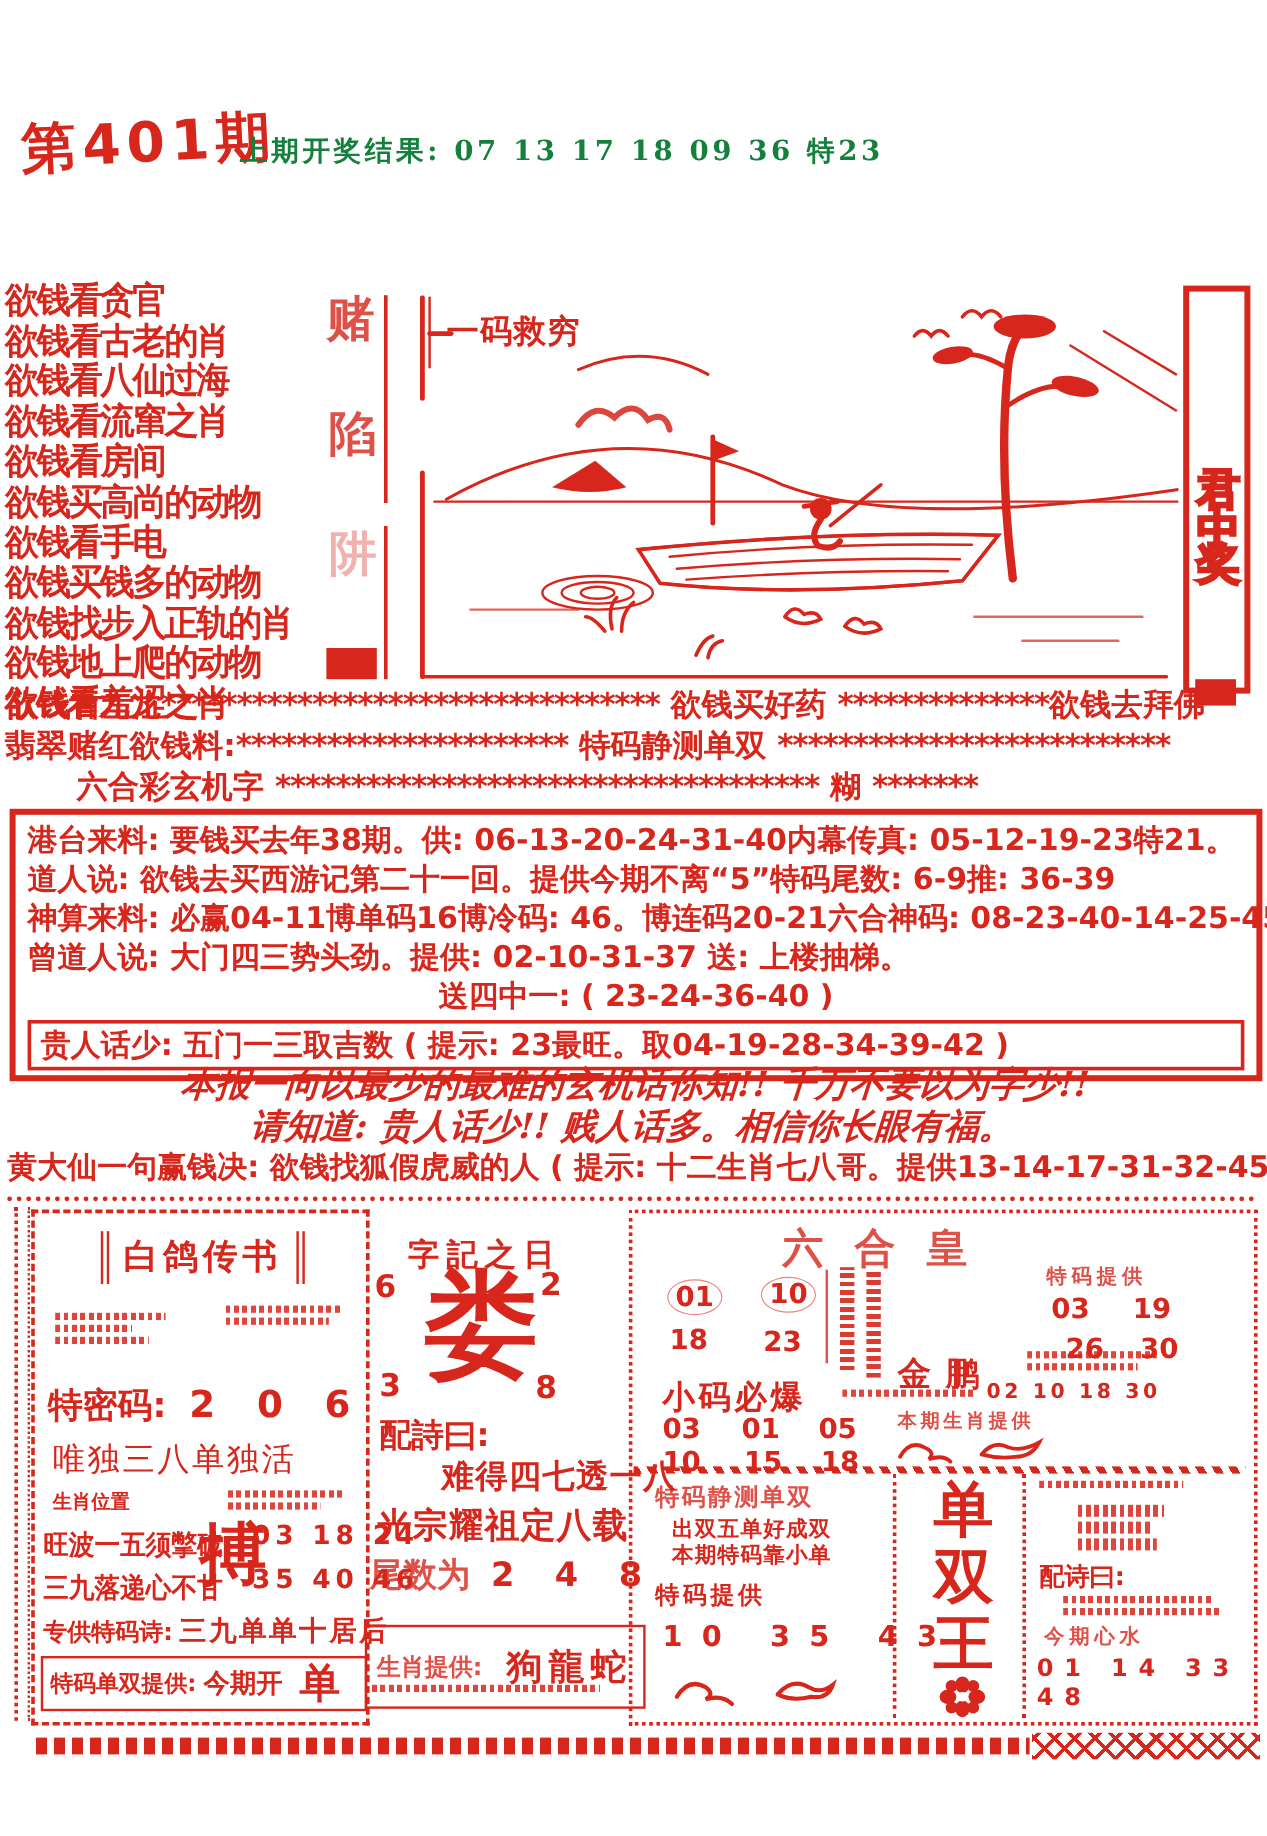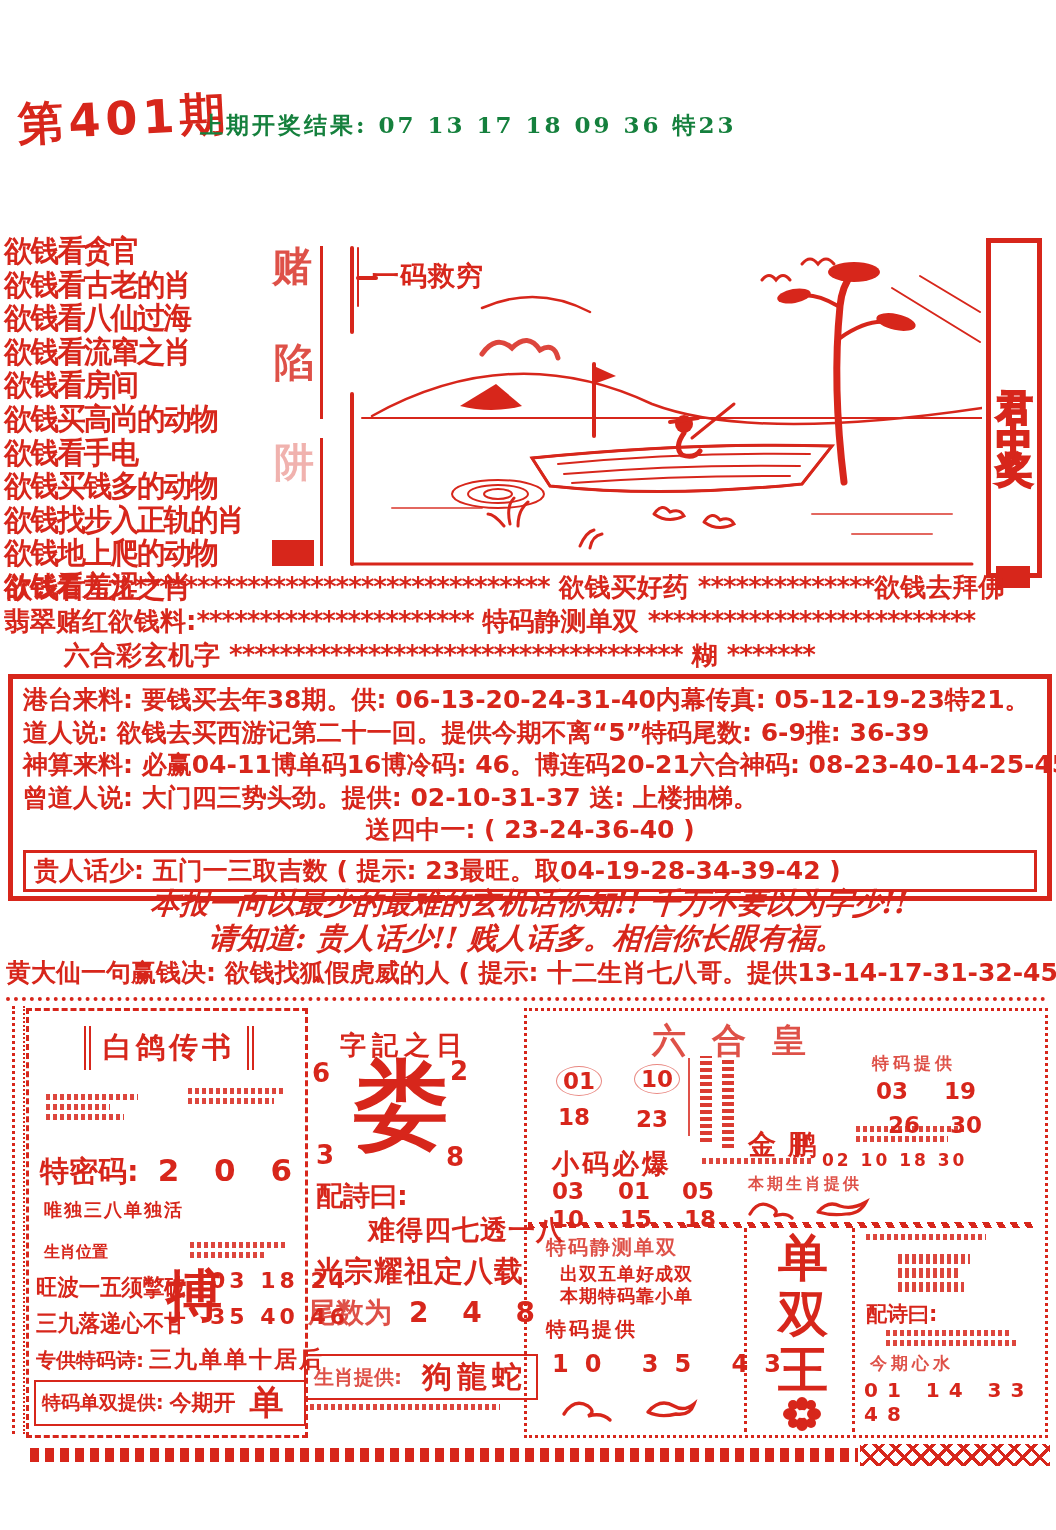--- a/index.html
+++ b/index.html
@@ -186,21 +186,21 @@
     <div class="smline" style="width:85%;"></div>
 </div>
 <div class="abs" style="left:188px;top:1088px;width:96px;">
   <div class="smline"></div>
     <div class="smline" style="width:90%;"></div>
 </div>
 <div class="abs" style="left:40px;top:1152px;white-space:nowrap;text-align:right;">
   <span style="font-size:29px;font-weight:900;">特密码:</span>
   <span style="font-size:31px;font-weight:900;letter-spacing:12px;margin-left:14px;">2 0 6</span>
 </div>
-<div class="abs" style="left:44px;top:1198px;font-size:18px;font-weight:700;letter-spacing:2px;">唯独三八单独活</div>
+<div class="abs" style="left:44px;top:1198px;font-size:27px;font-weight:400;letter-spacing:2px;">唯独三八单独活</div>
 <div class="abs" style="left:44px;top:1242px;font-size:16px;font-weight:900;">生肖位置</div>
 <div class="abs" style="left:190px;top:1242px;width:96px;">
   <div class="smline"></div>
     <div class="smline" style="width:80%;"></div>
 </div>
 <div class="abs cond" style="left:36px;top:1272px;font-size:23px;font-weight:900;white-space:nowrap;">旺波一五须撆破</div>
 <div class="abs cond" style="left:36px;top:1308px;font-size:23px;font-weight:900;white-space:nowrap;">三九落递心不甘</div>
 <div class="abs bigchar" style="left:166px;top:1268px;font-size:56px;">搏</div>
 <div class="abs numrow" style="left:210px;top:1268px;font-size:22px;">03 18 24</div>
 <div class="abs numrow" style="left:210px;top:1304px;font-size:22px;">35 40 46</div>
@@ -220,21 +220,21 @@
 <div class="abs bigchar" style="left:354px;top:1058px;font-size:94px;">娄</div>
 <div class="abs" style="left:316px;top:1140px;font-size:26px;font-weight:900;">3</div>
 <div class="abs" style="left:446px;top:1142px;font-size:26px;font-weight:900;">8</div>
 <div class="abs" style="left:316px;top:1178px;font-size:27px;font-weight:900;">配詩曰:</div>
 <div class="abs" style="left:368px;top:1212px;font-size:27px;font-weight:900;letter-spacing:1px;">难得四七透一八</div>
 <div class="abs" style="left:314px;top:1252px;font-size:29px;font-weight:900;letter-spacing:1px;white-space:nowrap;">光宗耀祖定八载</div>
 <div class="abs" style="left:308px;top:1294px;white-space:nowrap;">
   <span class="fade" style="font-size:28px;font-weight:900;">尾数为</span>
   <span style="font-size:28px;font-weight:900;letter-spacing:12px;margin-left:12px;">2 4 8</span>
 </div>
-<div class="abs" style="left:304px;top:1354px;width:214px;height:42px;border:2.5px solid var(--red);display:flex;align-items:center;padding:0 8px;white-space:nowrap;">
+<div class="abs" style="left:304px;top:1354px;width:214px;height:42px;border:2.5px solid var(--red);display:flex;align-items:center;padding:12px 8px;white-space:nowrap;">
   <span class="fade" style="font-size:20px;font-weight:900;">生肖提供:</span>
   <span style="font-size:30px;font-weight:900;letter-spacing:5px;margin-left:20px;">狗龍蛇</span>
 </div>
 <div class="abs" style="left:310px;top:1404px;width:190px;">
     <div class="smline"></div>
   </div>
 
 <div class="abs dottedbox" style="left:524px;top:1008px;width:518px;height:424px;"></div>
 <div class="abs fade" style="left:652px;top:1018px;font-size:34px;font-weight:900;letter-spacing:26px;">六合皇</div>
 <div class="abs" style="left:556px;top:1068px;font-size:23px;font-weight:900;"><span class="ring">01</span></div>

